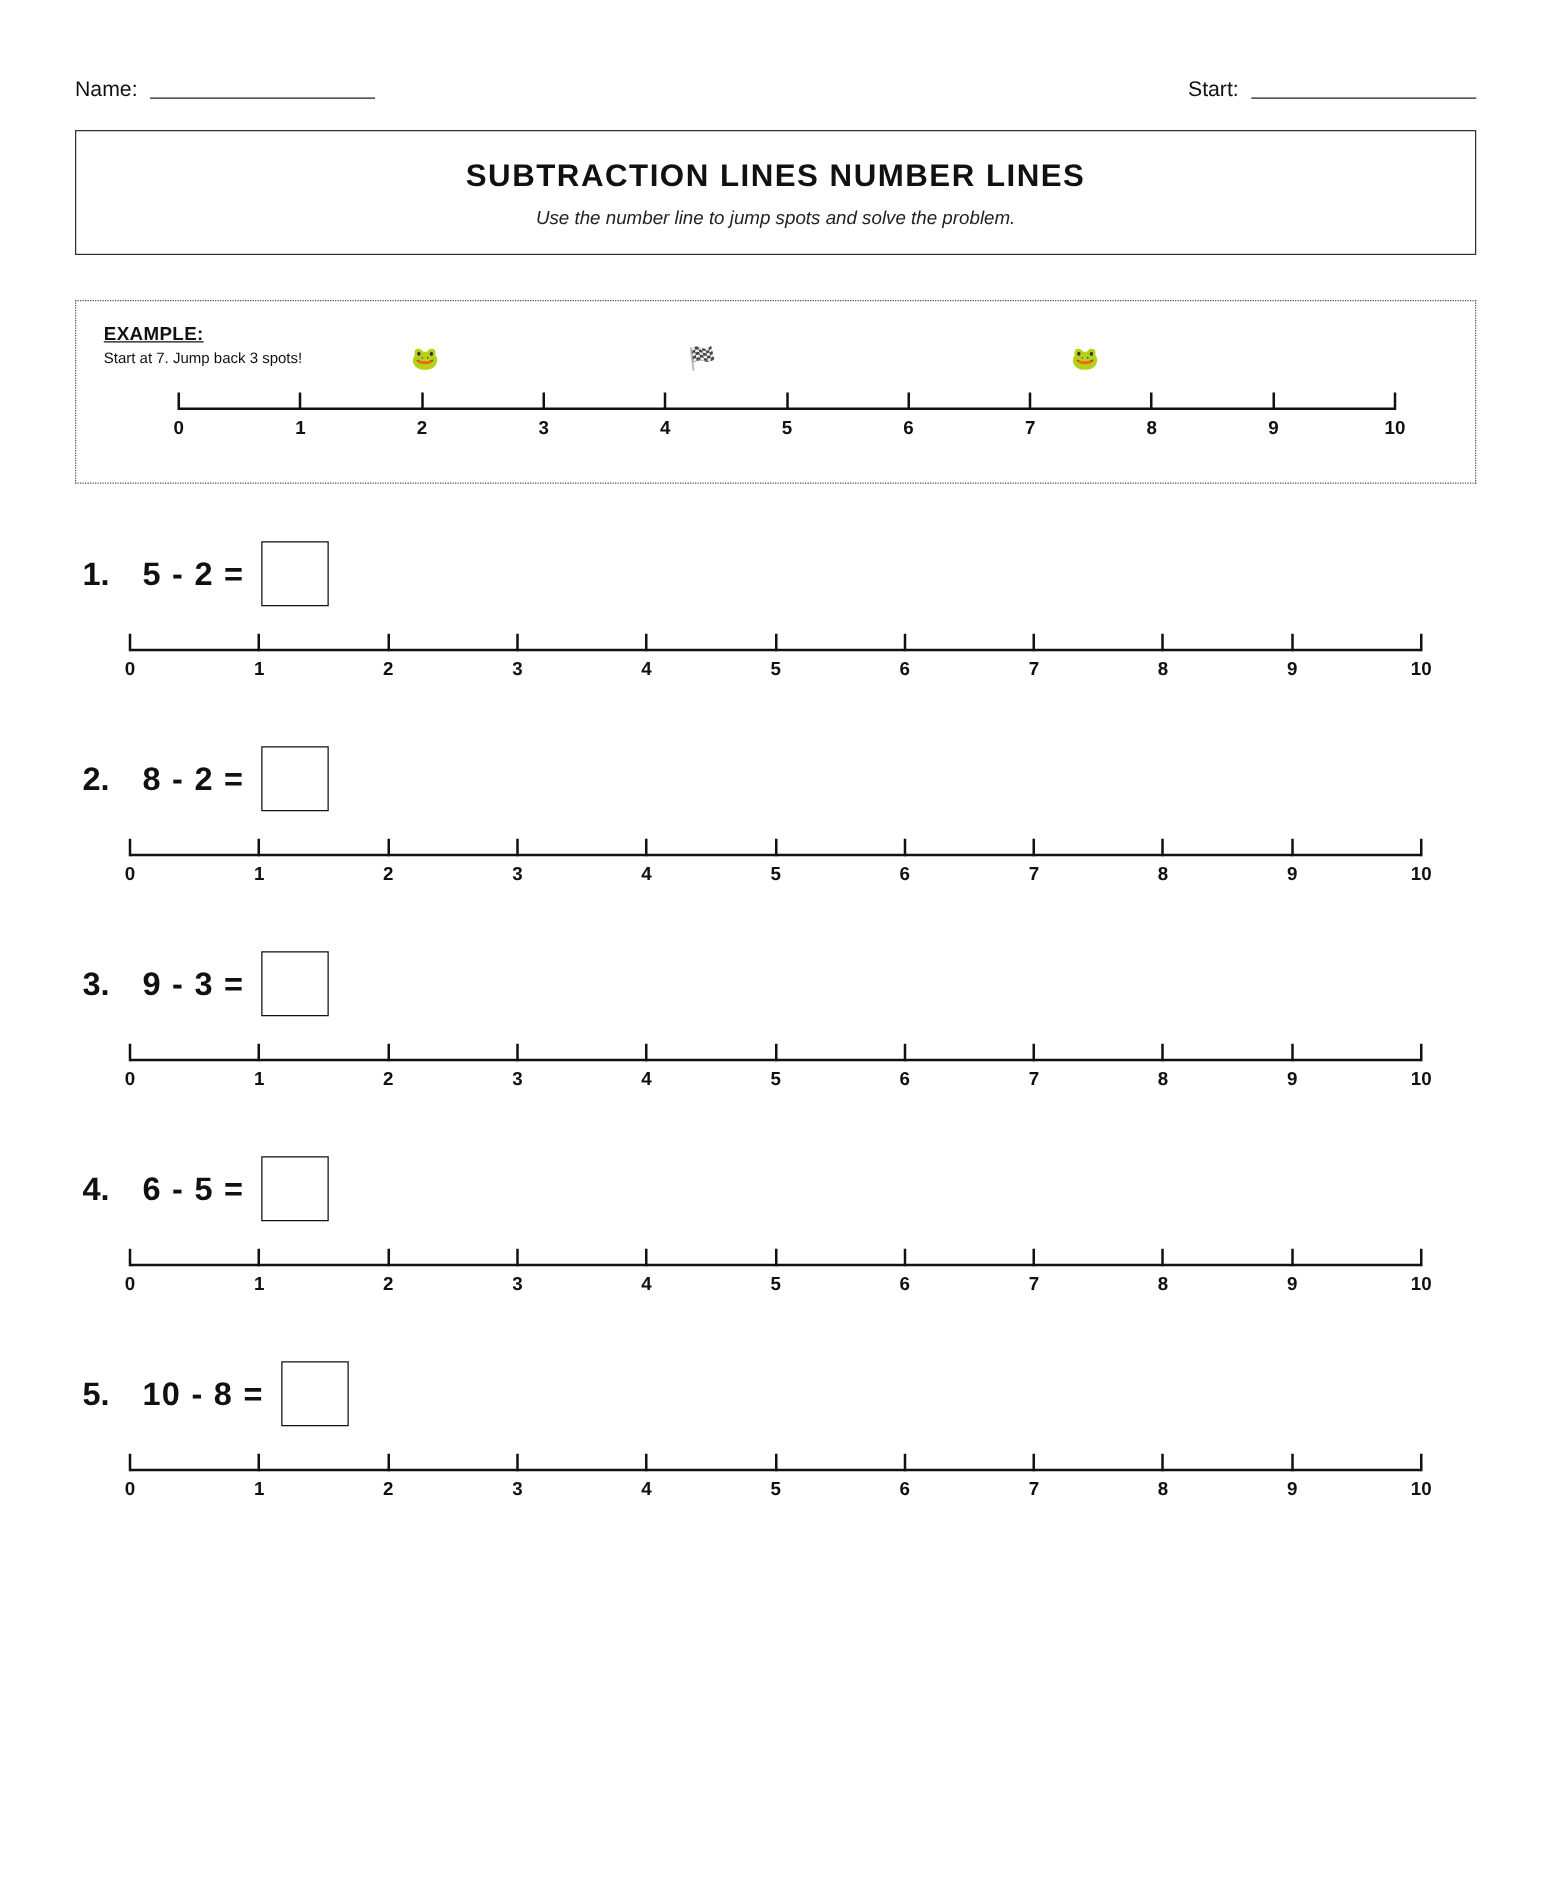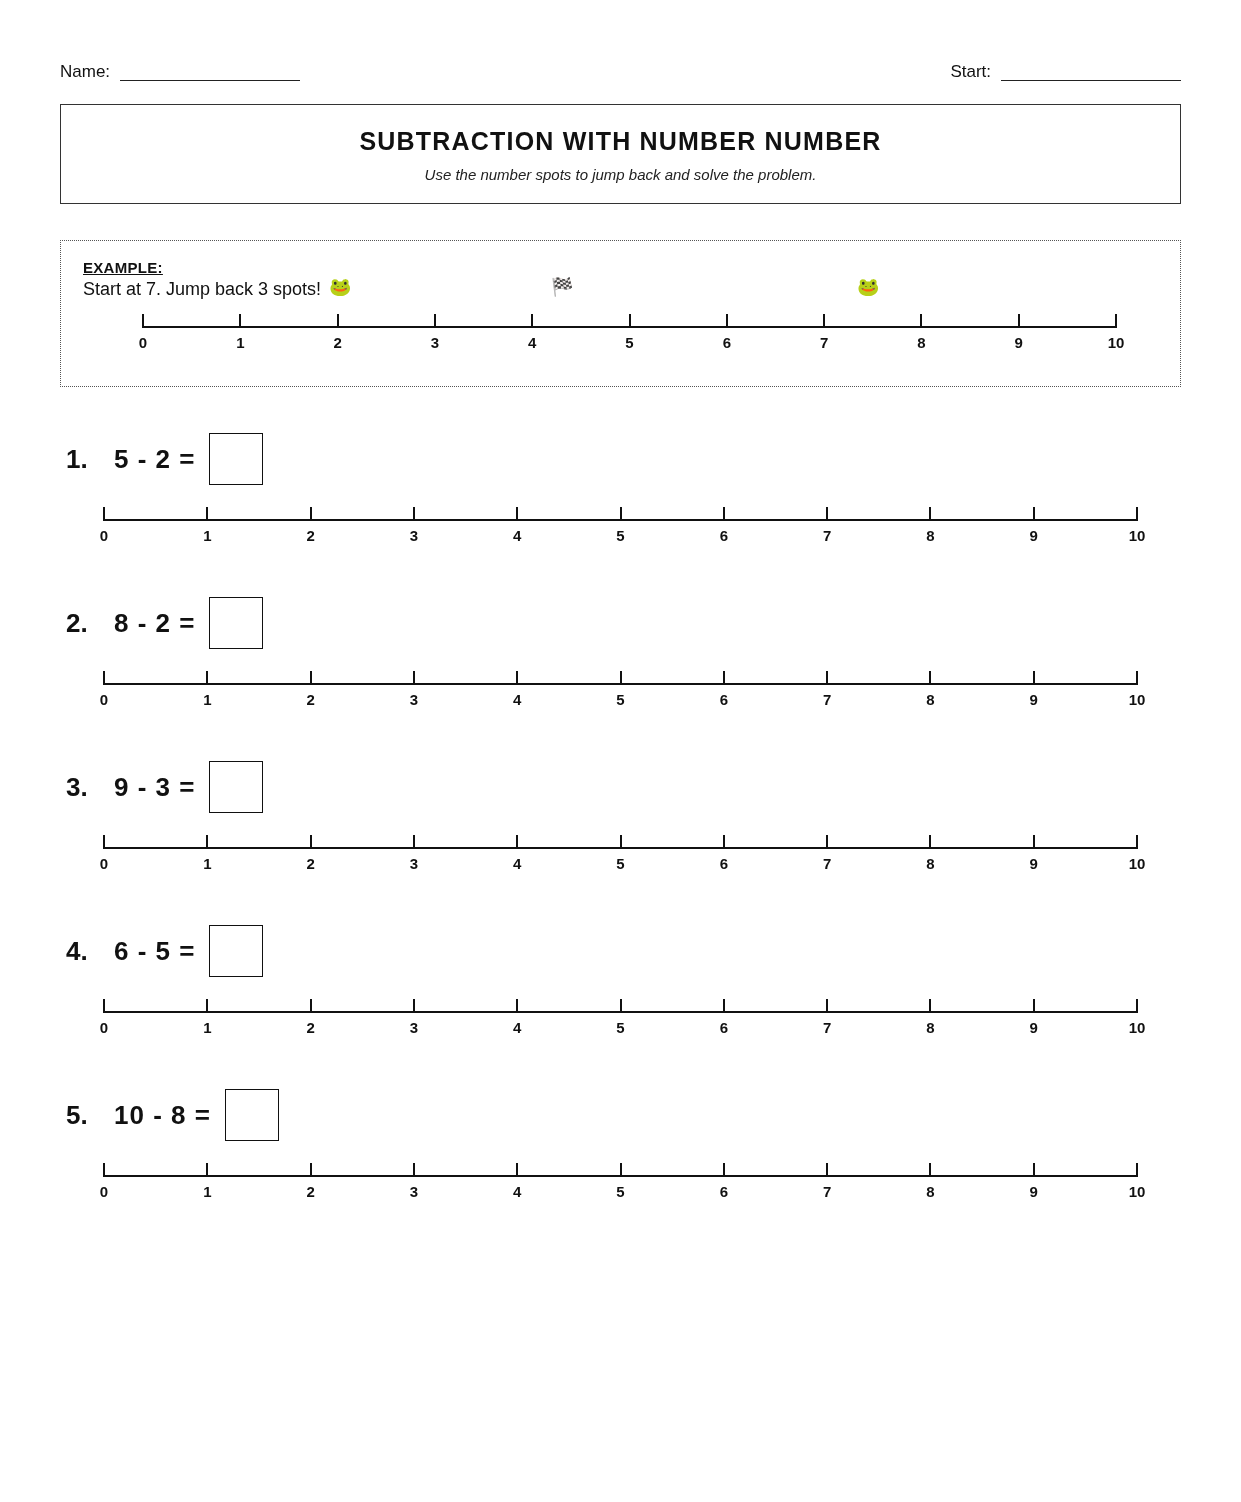--- a/index.html
+++ b/index.html
@@ -26,21 +26,21 @@
   
   .namedate {
     display: flex;
     justify-content: space-between;
     align-items: flex-end;
     height: 36px;
     margin-bottom: 22px;
   }
   .nd-group {
     display: flex;
-    align-items: center;
+    align-items: flex-start;
     gap: 10px;
   }
   .nd-label {
     font-size: 17px;
     color: #111;
     line-height: 20px;
   }
   .nd-rule {
     width: 180px;
     border-bottom: 1.4px solid #222;
@@ -85,21 +85,21 @@
     font-weight: bold;
     color: #111;
     margin: 10px 0 10px 0;
     letter-spacing: 0.5px;
   }
   .example-hint-row {
     position: relative;
     height: 28px;
   }
   .example-hint {
-    font-size: 18px;
+    font-size: 12px;
     color: #111;
     position: absolute;
     left: 0;
     top: 3px;
   }
   .hop-marker {
     position: absolute;
     font-size: 18px;
     top: 0;
   }
@@ -199,22 +199,22 @@
       <span class="nd-label">Name:</span>
       <span class="nd-rule"></span>
     </div>
     <div class="nd-group">
       <span class="nd-label">Start:</span>
       <span class="nd-rule"></span>
     </div>
   </div>
 
   <div class="title-box">
-    <div class="title-main">SUBTRACTION WITH NUMBER NUMBER</div>
-    <div class="title-sub">Use the number spots to jump back and solve the problem.</div>
+    <div class="title-main">SUBTRACTION LINES NUMBER LINES</div>
+    <div class="title-sub">Use the number line to jump spots and solve the problem.</div>
   </div>
 
   <div class="example-box">
     <div class="example-label">EXAMPLE:</div>
     <div class="example-hint-row">
       <span class="example-hint">Start at 7. Jump back 3 spots!</span>
       <span class="hop-marker" style="left:246px;">🐸</span>
       <span class="hop-marker" style="left:468px;">🏁</span>
       <span class="hop-marker" style="left:774px;">🐸</span>
     </div>

